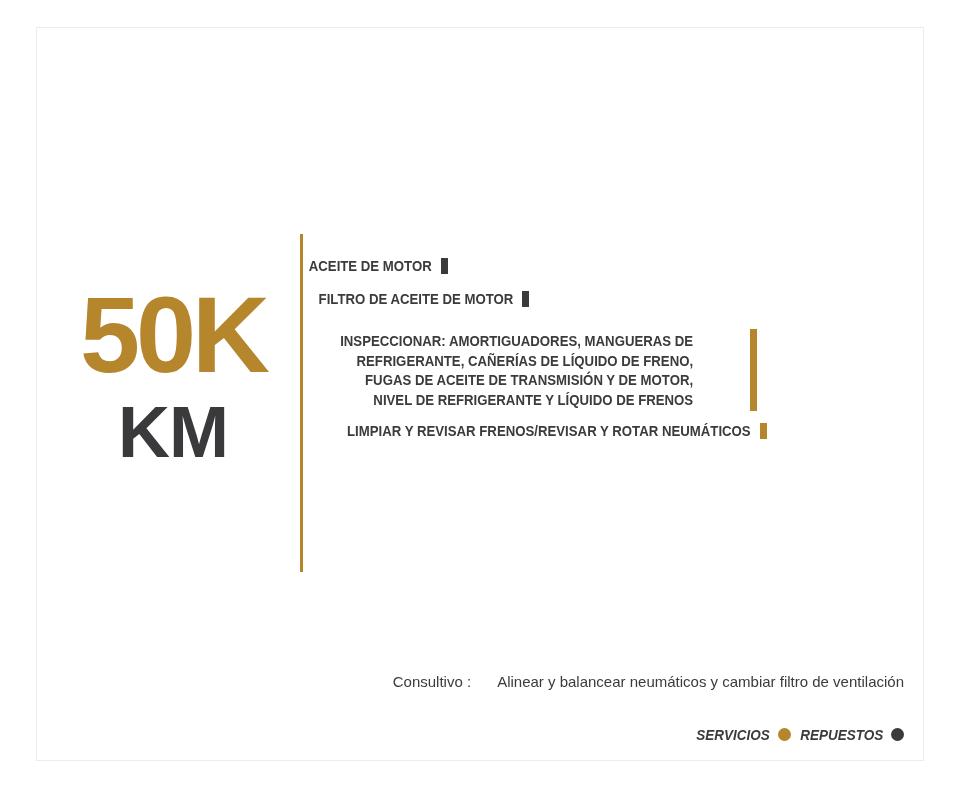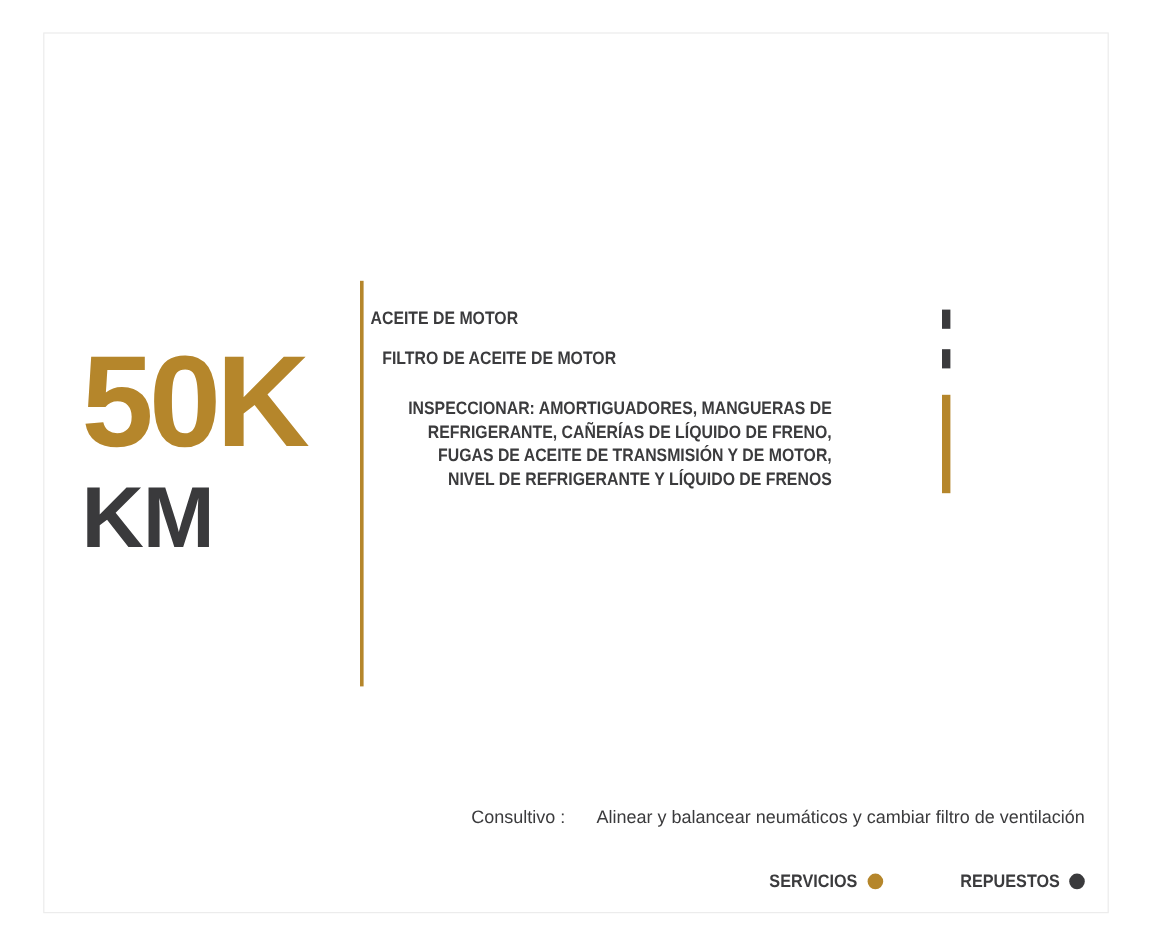--- a/index.html
+++ b/index.html
@@ -14,21 +14,21 @@
     left: 36px; top: 27px;
     width: 888px; height: 734px;
     background: #ffffff;
     border: 1px solid #ececec;
   }
   
   .milestone {
     position: absolute;
     left: 31px; top: 256px;
     width: 210px;
-    text-align: left;
+    text-align: center;
   }
   .milestone-value {
     font-size: 108px;
     font-weight: bold;
     line-height: 0.95;
     letter-spacing: -4px;
     color: #B5862B;
   }
   .milestone-unit {
     font-size: 72px;
@@ -46,21 +46,21 @@
     background: #B5862B;
   }
   
   .items {
     position: absolute;
     top: 230px; right: 131px;
     width: 500px;
   }
   .item-row {
     display: flex;
-    justify-content: space-between;
+    justify-content: flex-start;
     align-items: center;
     margin-bottom: 17px;
   }
   .item-row.block { margin: 22px 0 12px 0; gap: 48px; }
   .item-label {
     display: inline-block;
     font-size: 15px;
     font-weight: bold;
     line-height: 16px;
     color: #3B3B3D;
@@ -86,21 +86,21 @@
     color: #3B3B3D;
     white-space: nowrap;
   }
   .footnote .prefix { margin-right: 26px; }
   
   .legend {
     position: absolute;
     right: 19px; top: 698px;
     display: flex;
     align-items: flex-end;
-    gap: 55px;
+    font-style: italic;
   }
   .legend-item { display: flex; align-items: center; }
   .legend-label {
     display: inline-block;
     font-size: 15px;
     font-weight: bold;
     color: #3B3B3D;
     white-space: nowrap;
     transform: scaleX(0.9);
     transform-origin: 100% 50%;
@@ -141,20 +141,24 @@
     <div class="item-row block">
       <span class="item-label multiline">
         <span>INSPECCIONAR: AMORTIGUADORES, MANGUERAS DE</span>
         <span>REFRIGERANTE, CAÑERÍAS DE LÍQUIDO DE FRENO,</span>
         <span>FUGAS DE ACEITE DE TRANSMISIÓN Y DE MOTOR,</span>
         <span>NIVEL DE REFRIGERANTE Y LÍQUIDO DE FRENOS</span>
       </span>
       <span class="item-marker" style="background: rgb(181, 134, 43);"></span>
     </div>
 
+    <div class="item-row">
+      <span class="item-label">LIMPIAR Y REVISAR FRENOS/REVISAR Y ROTAR NEUMÁTICOS</span>
+      <span class="item-marker" style="background: rgb(181, 134, 43);"></span>
+    </div>
 
   </div>
 
   <div class="footnote">
     <span class="prefix">Consultivo :</span><span>Alinear y balancear neumáticos y cambiar filtro de ventilación</span>
   </div>
 
   <div class="legend">
     <div class="legend-item">
       <span class="legend-label">SERVICIOS</span>

